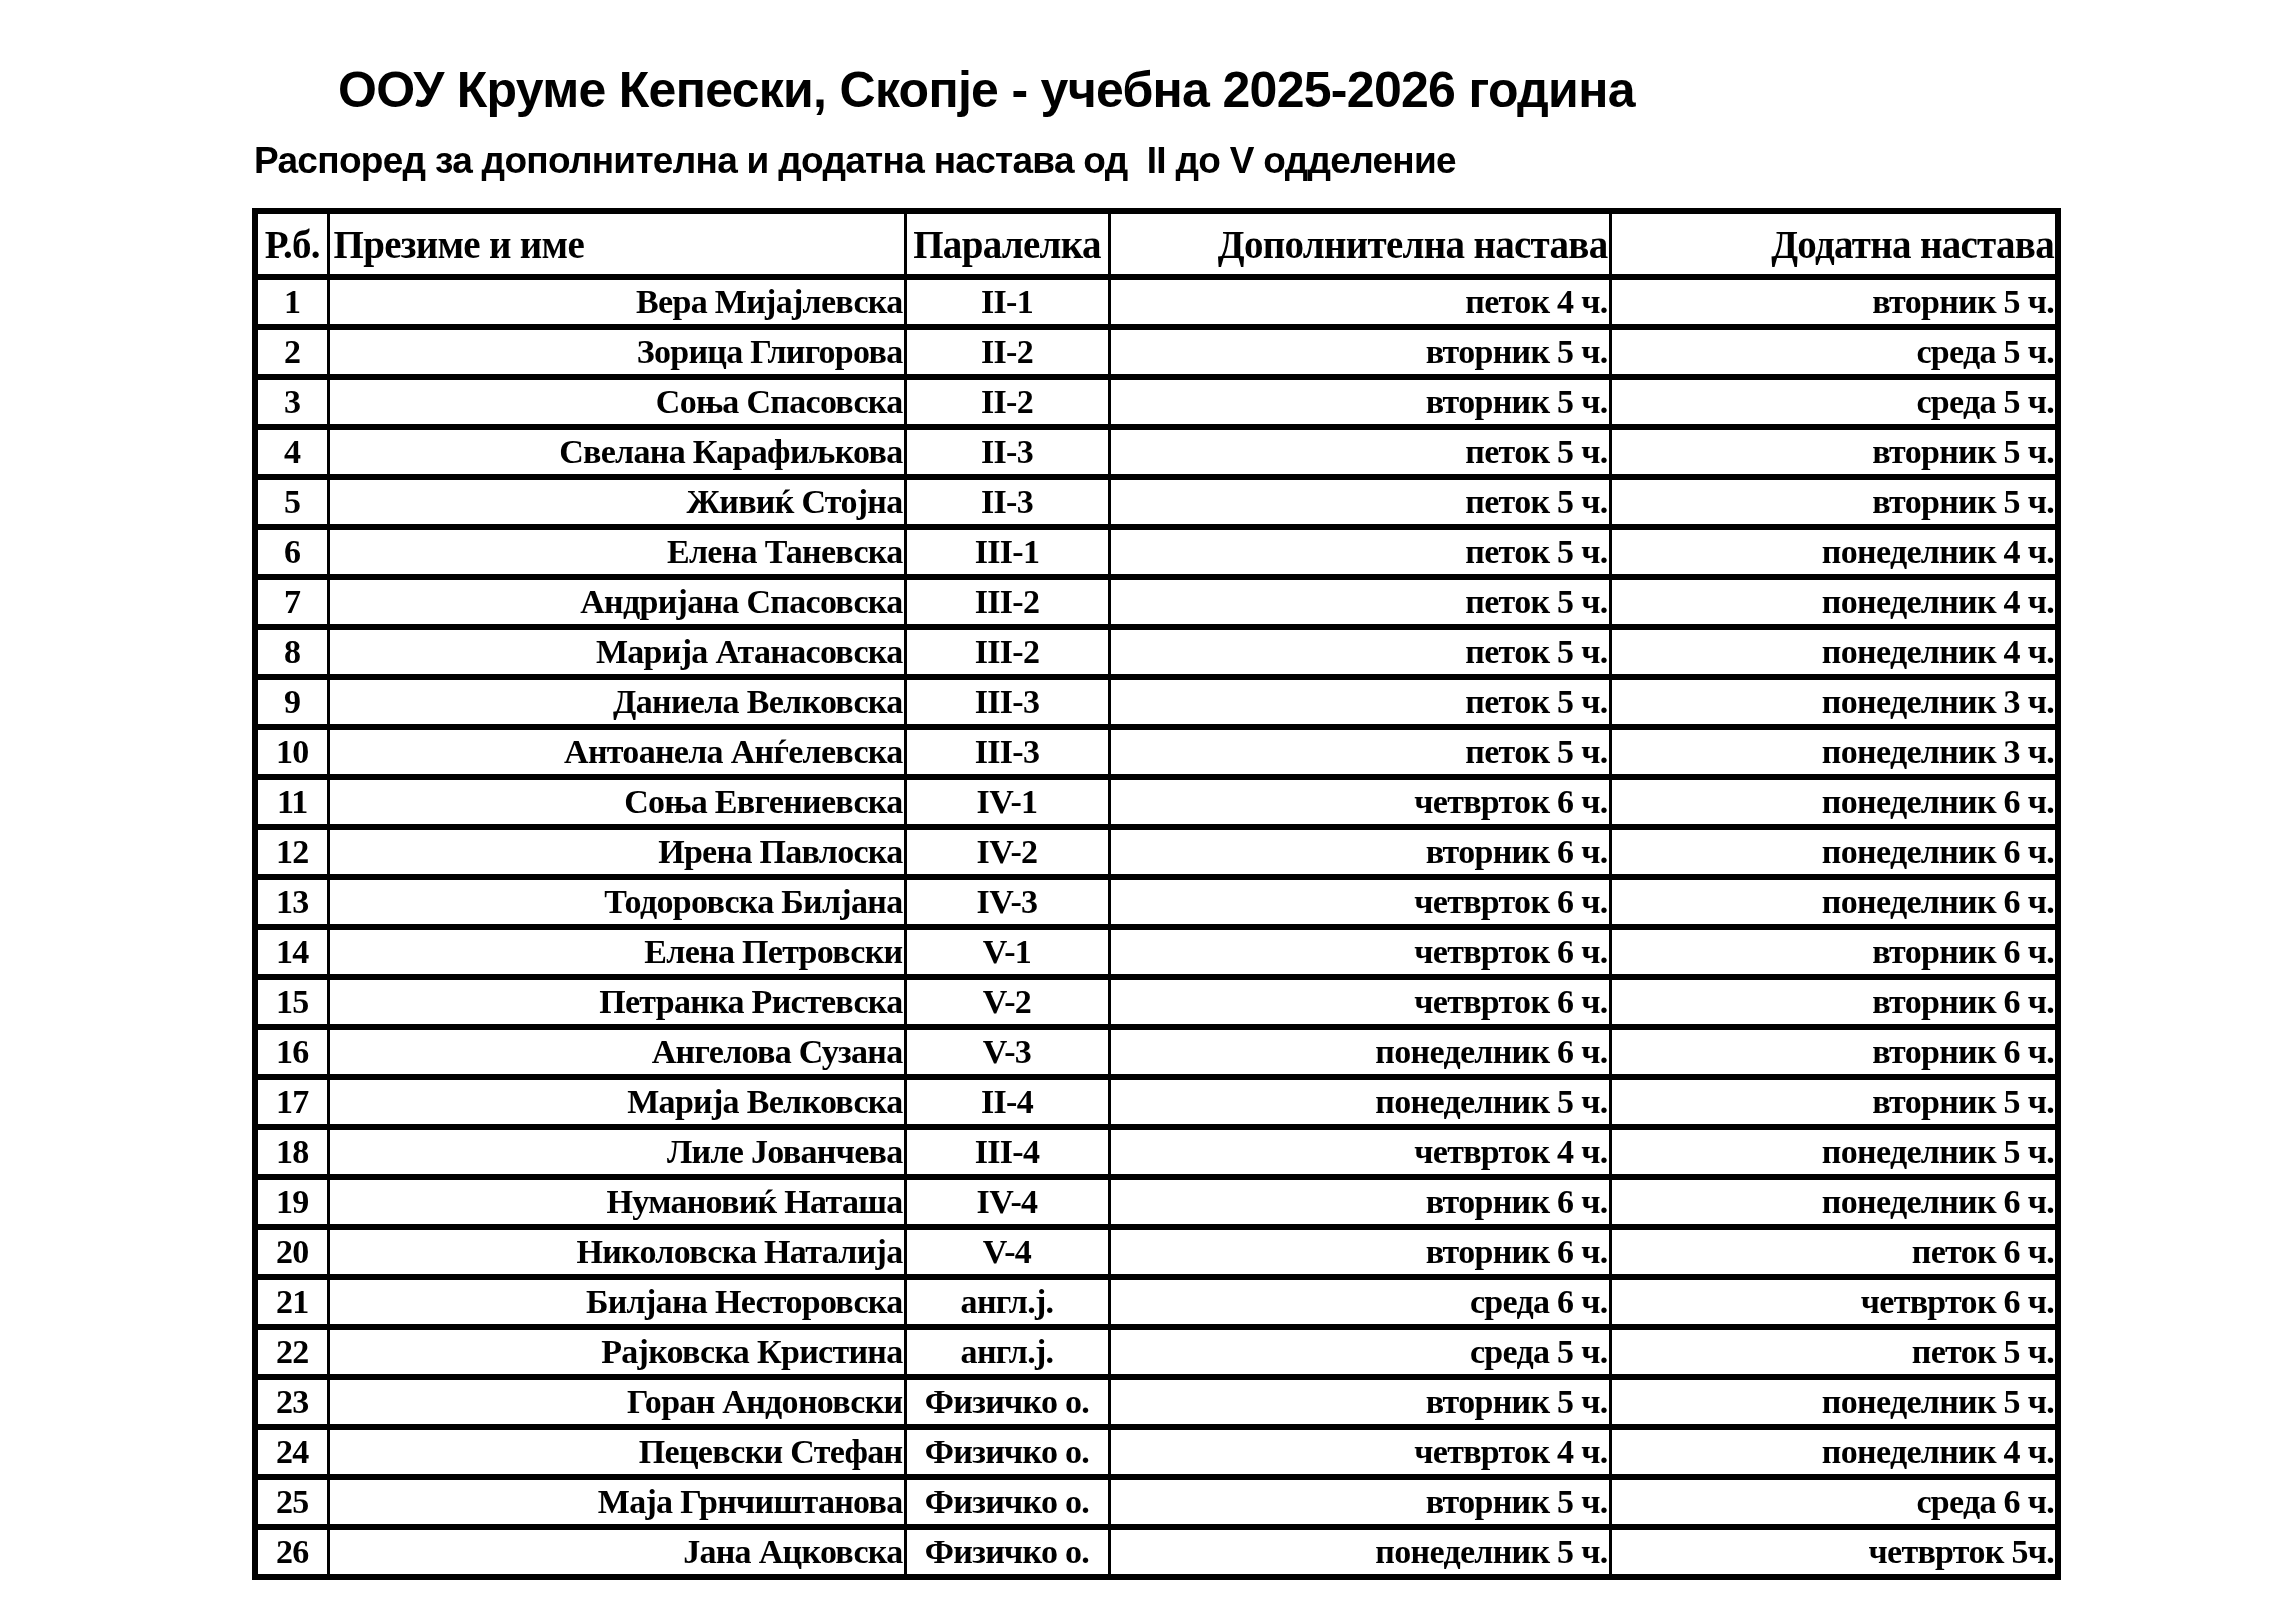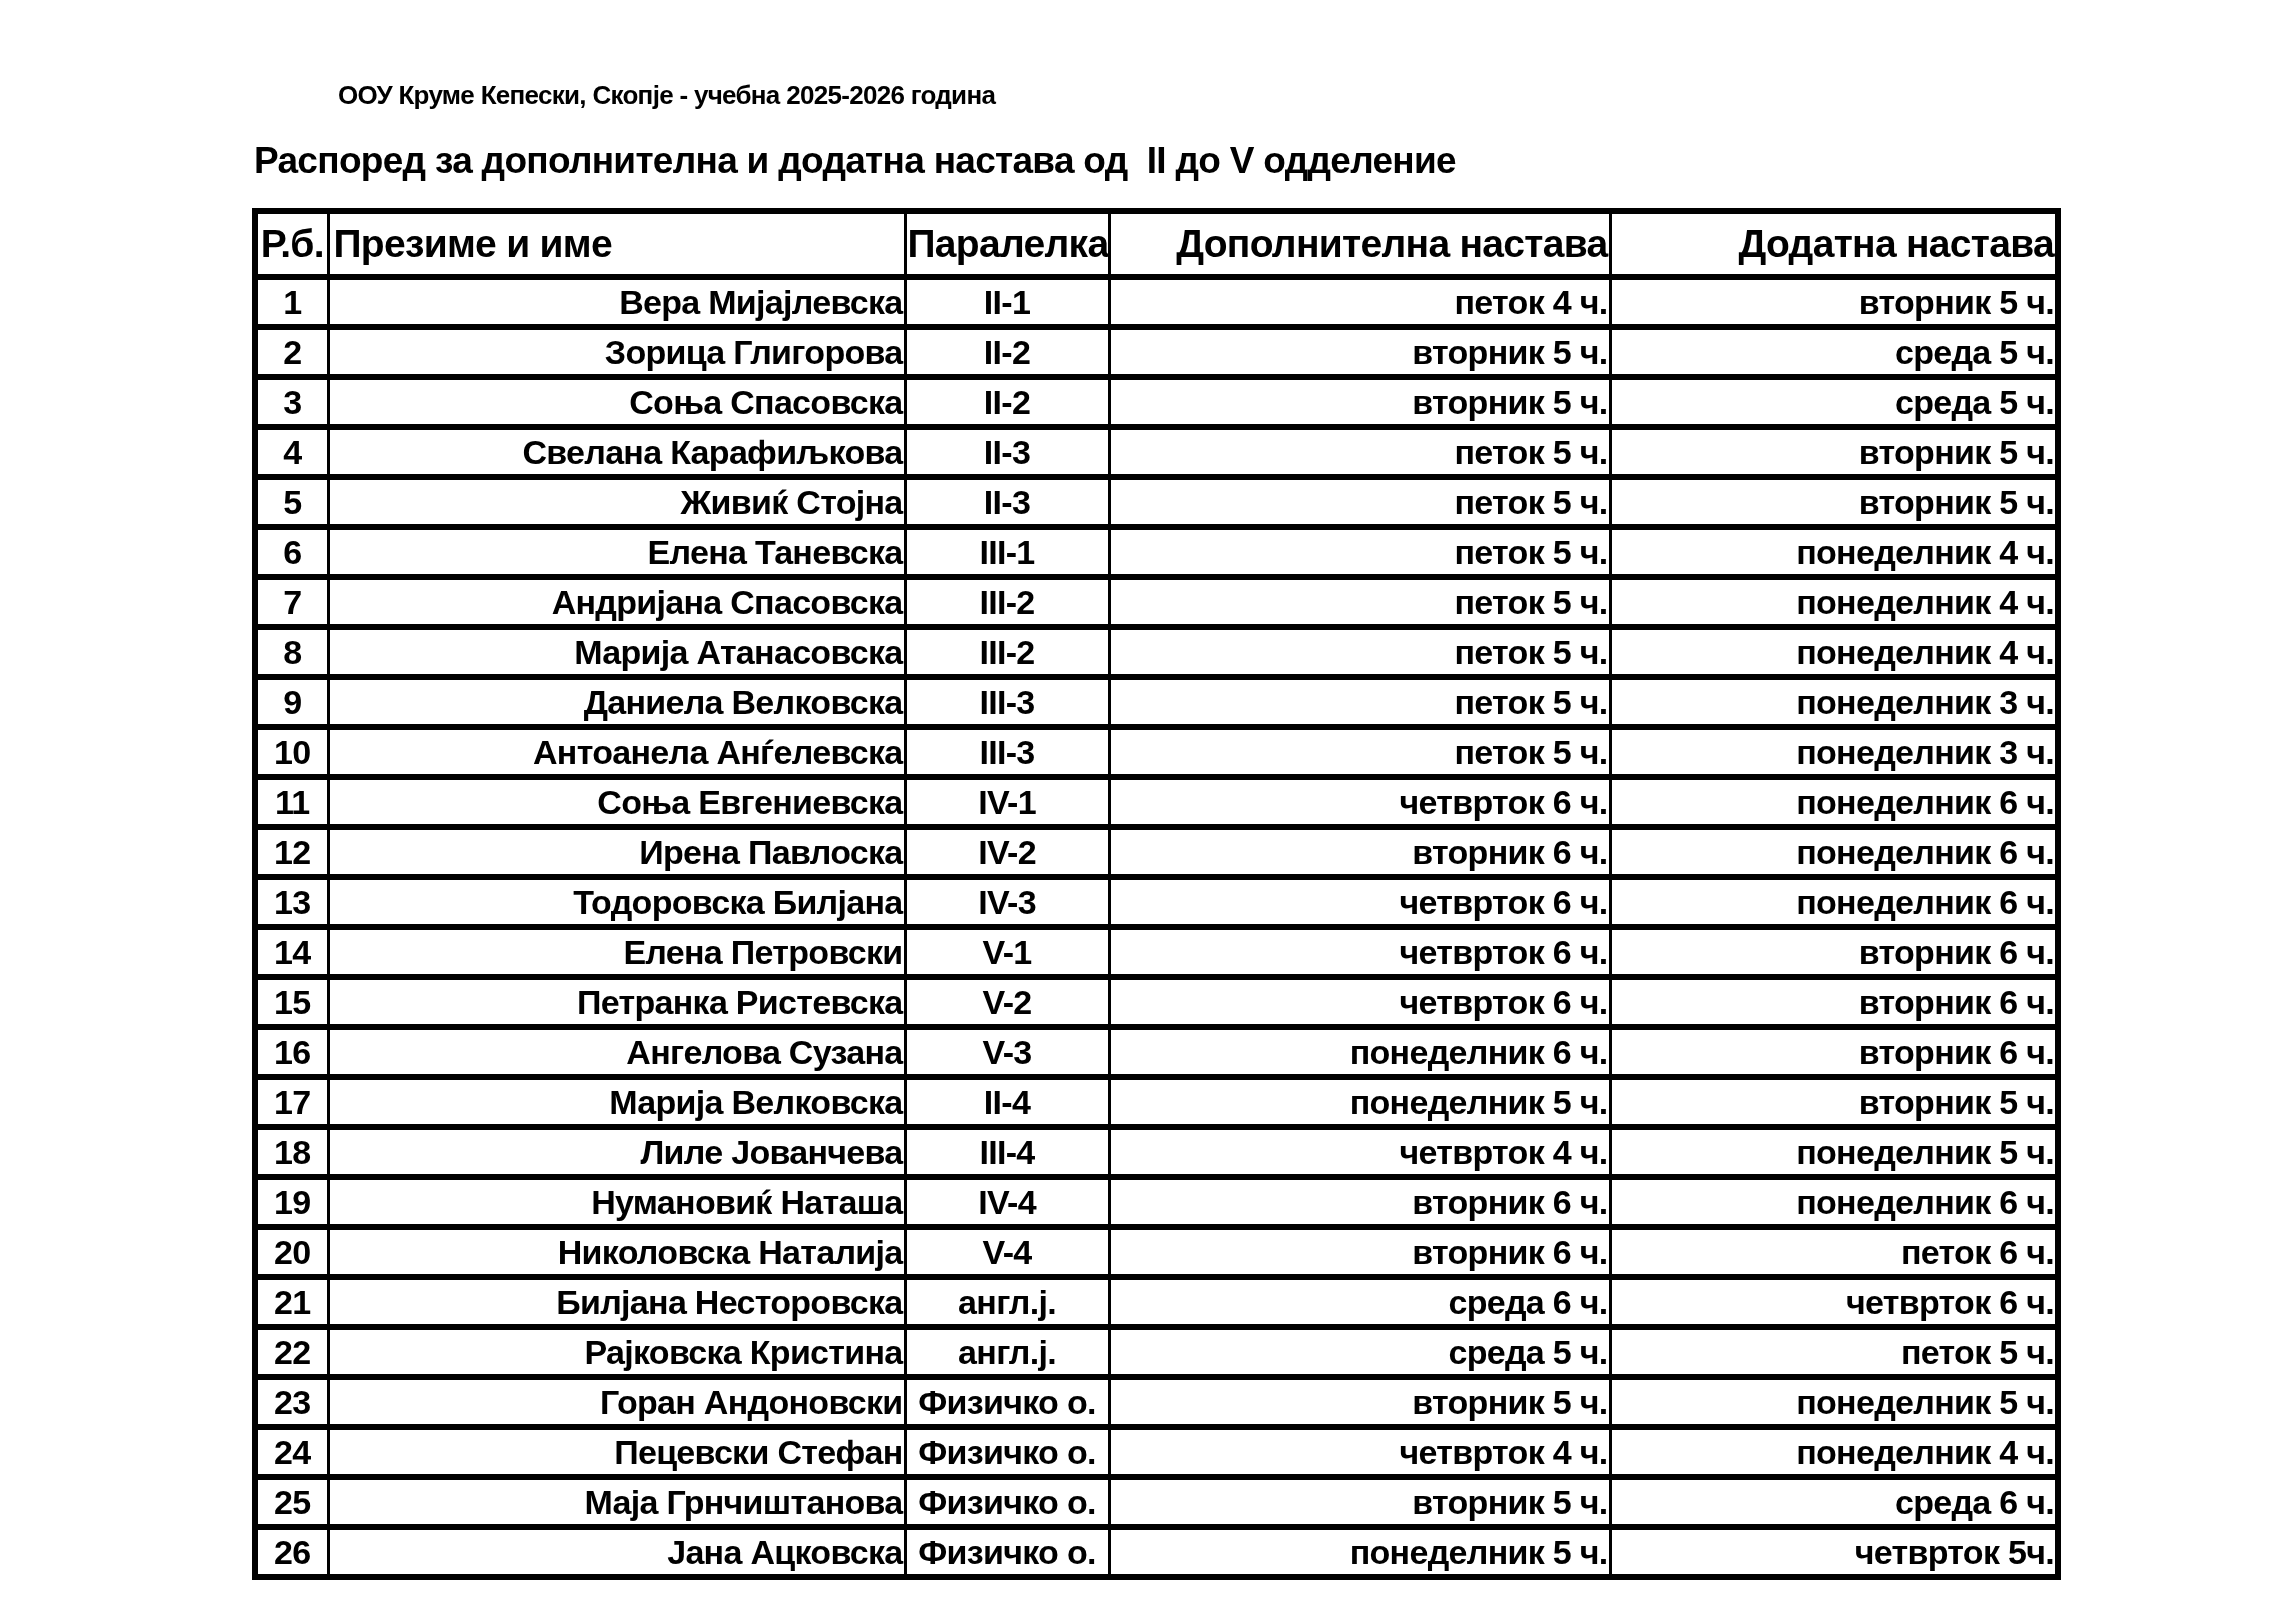--- a/index.html
+++ b/index.html
@@ -13,39 +13,40 @@
     height: 1623px;
     background: #ffffff;
     font-family: "Liberation Sans", sans-serif;
     font-weight: bold;
     color: #000000;
     letter-spacing: -0.7px;
   }
   .title {
     position: absolute;
     left: 338px;
-    top: 80px;
-    font-size: 26px;
+    top: 61px;
+    font-size: 50px;
     white-space: pre;
   }
   .subtitle {
     position: absolute;
     left: 254px;
     top: 140px;
     font-size: 37px;
     white-space: pre;
   }
   table.schedule {
     position: absolute;
     left: 252px;
     top: 208px;
     width: 1803px;
     border-collapse: collapse;
     table-layout: fixed;
     border: 6.5px solid #000;
+    font-family: Liberation Serif, serif;
   }
   table.schedule th,
   table.schedule td {
     border-top: 6.5px solid #000;
     border-bottom: 6.5px solid #000;
     border-left: 3.9px solid #000;
     border-right: 3.9px solid #000;
     overflow: hidden;
     vertical-align: middle;
     white-space: nowrap;

